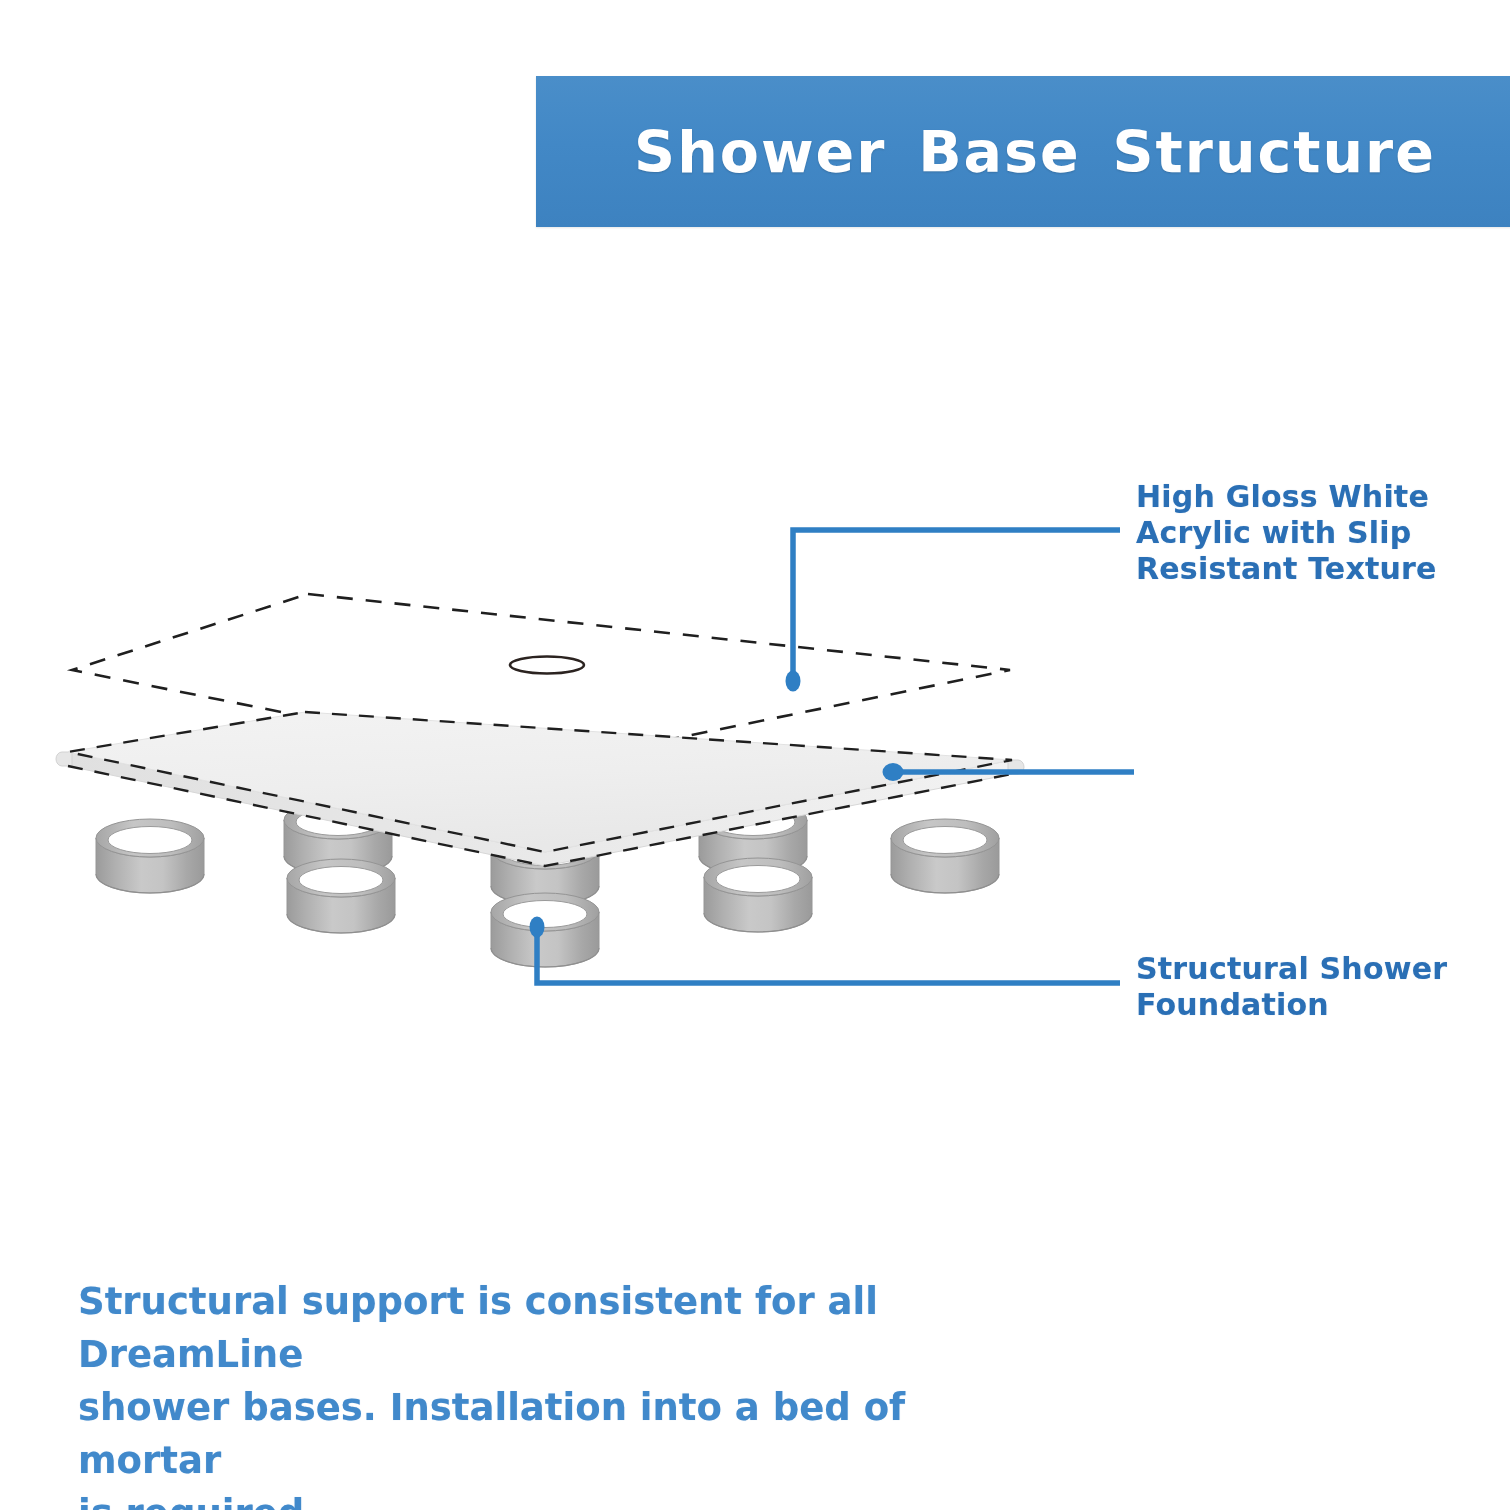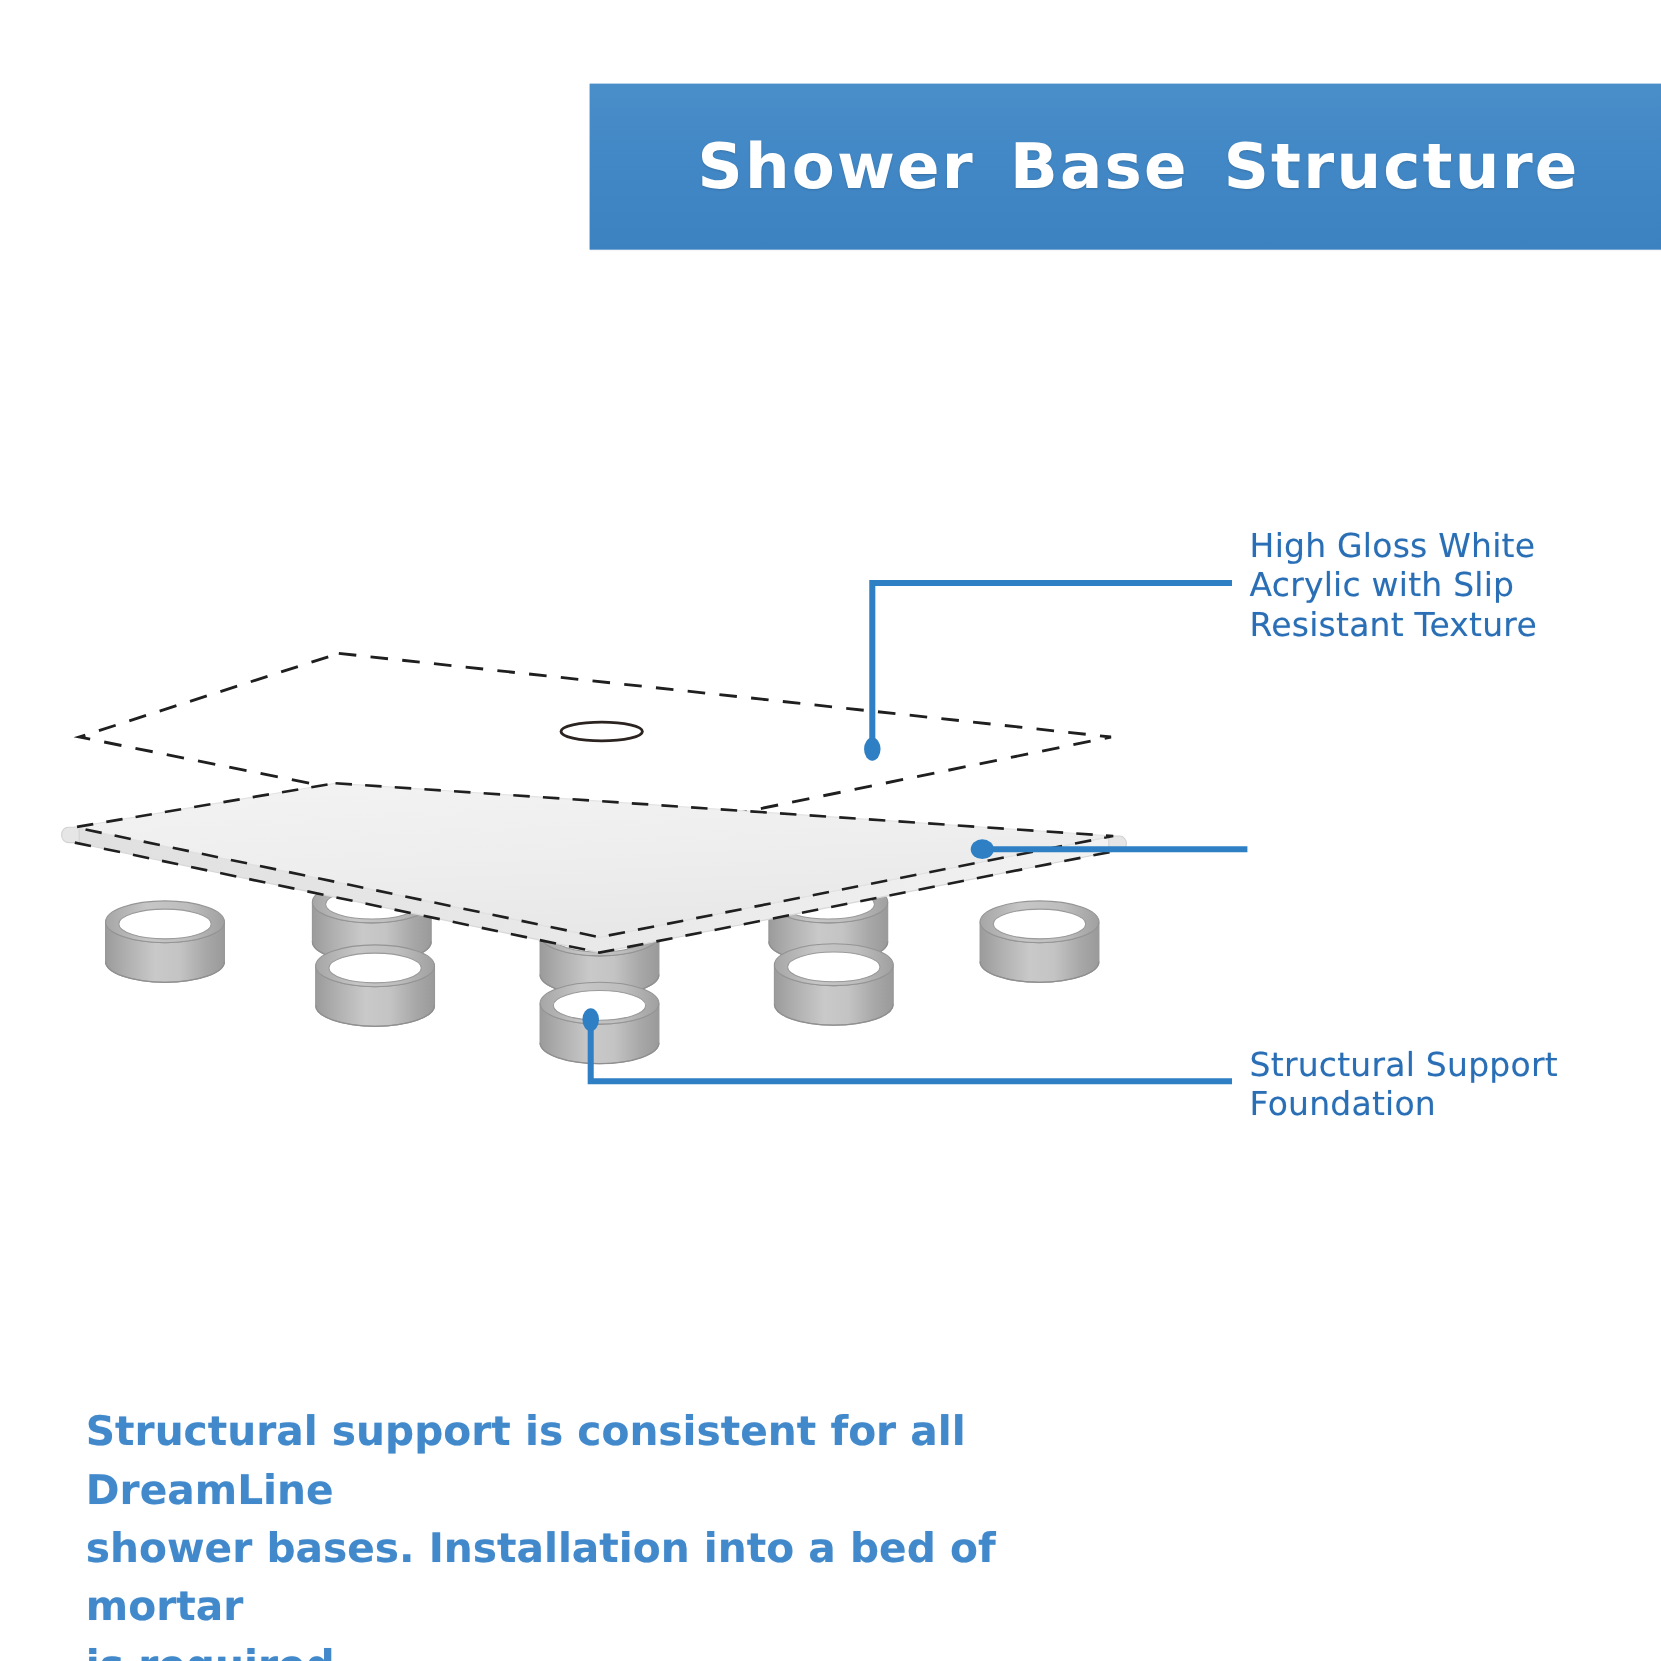--- a/index.html
+++ b/index.html
@@ -54,21 +54,21 @@
     top: 0;
     width: 1510px;
     height: 1510px;
   }
 
   
   .callout-label {
     position: absolute;
     color: #2a6fb5;
     font-family: "DejaVu Sans", sans-serif;
-    font-weight: normal;
+    font-weight: bold;
     font-size: 30px;
     line-height: 1.20;
     letter-spacing: 0.2px;
     white-space: pre-line;
     text-shadow: 0 0 1px rgba(42,111,181,0.35);
   }
   #callout-acrylic  { left: 1136px; top: 479px;  width: 330px; }
   #callout-fiber    { left: 1136px; top: 737px;  width: 330px; }
   #callout-support  { left: 1136px; top: 951px;  width: 330px; }
 
@@ -197,20 +197,20 @@
       <polyline points="537,928 537,983 1120,983" fill="none" stroke="#2f7fc4" stroke-width="5.5" stroke-linejoin="miter" stroke-linecap="butt"></polyline>
       <ellipse cx="537" cy="927" rx="7.5" ry="10.5" fill="#2f7fc4"></ellipse>
     </g>
   </svg>
 
   <div class="callout-label" id="callout-acrylic">High Gloss White
 Acrylic with Slip
 Resistant Texture</div>
 
 
-  <div class="callout-label" id="callout-support">Structural Support
+  <div class="callout-label" id="callout-support">Structural Shower
 Foundation</div>
 
   <div id="footer-note">Structural support is consistent for all DreamLine
 shower bases. Installation into a bed of mortar
 is required.</div>
 
 </div>
 
 </body></html>

